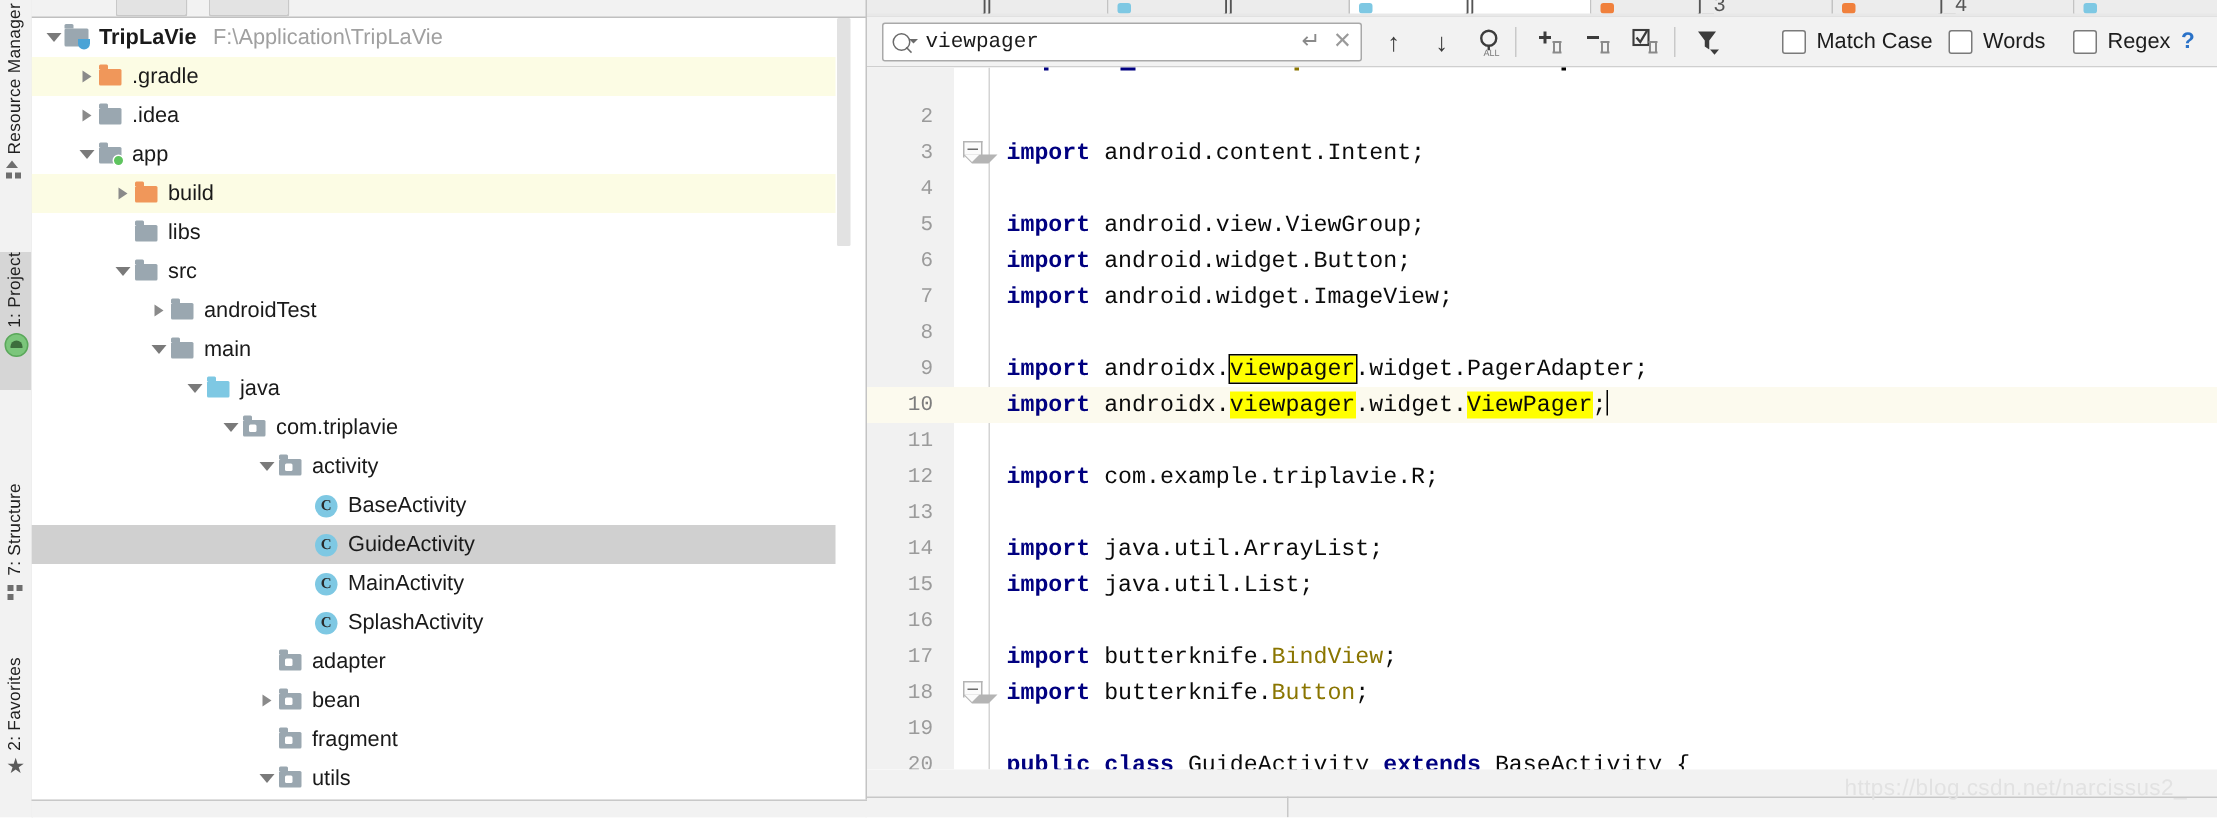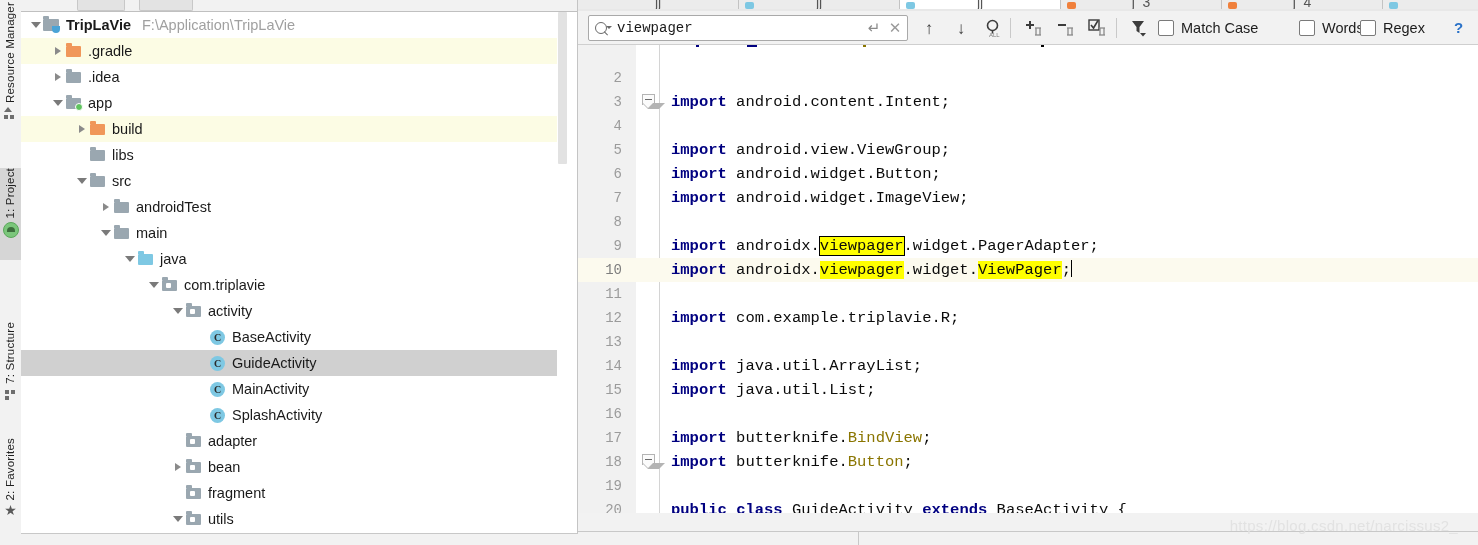--- a/index.html
+++ b/index.html
@@ -767,29 +767,29 @@
 
       <div class="sep" style="left:538px;"></div>
 
       <div class="tbtn" style="left:550px;">
         <svg width="20" height="20" viewBox="0 0 20 20">
           <polygon points="3,3 15,3 10.5,9 10.5,15 7.5,13 7.5,9" fill="#3c3c3c"></polygon>
           <polygon points="11,15 17,15 14,18.5" fill="#3c3c3c"></polygon>
         </svg>
       </div>
 
-      <div class="cbwrap" style="left:580px;justify-content:space-between;">
+      <div class="cbwrap" style="left:610px;justify-content:space-between;">
         <span class="cb"></span>
         <span>Match Case</span>
       </div>
       <div class="cbwrap" style="left:721px;">
         <span class="cb"></span>
         <span>Words</span>
       </div>
-      <div class="cbwrap" style="left:782px;">
+      <div class="cbwrap" style="left:804px;">
         <span class="cb"></span>
         <span>Regex</span>
       </div>
       <div class="helpq" style="left:876px; top:8px; position:absolute;">?</div>
     </div>
 
     <div class="codepane">
       <div class="gutter"></div>
       <div class="gutter-line" style="left:81px;"></div>
 

